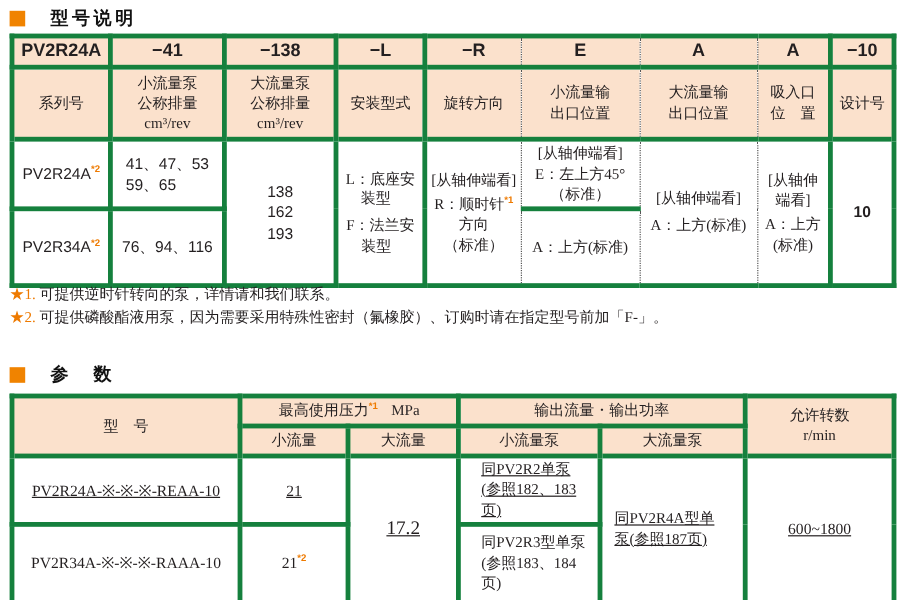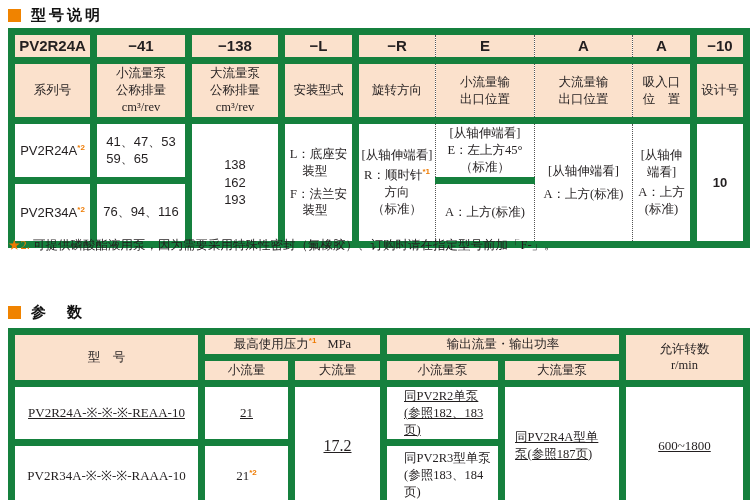--- a/index.html
+++ b/index.html
@@ -1,24 +1,24 @@
 <!DOCTYPE html>
 <html><head>
 <meta charset="utf-8">
 <style>
   html,body{margin:0;padding:0;background:#ffffff;}
   .page{position:relative;width:751px;height:500px;background:#ffffff;color:#231f20;
         font-family:"Liberation Serif",serif;overflow:hidden;}
-  .sec-title{position:absolute;left:8px;display:flex;align-items:center;gap:10px;
+  .sec-title{position:absolute;left:8px;display:flex;align-items:center;gap:21px;
         font-family:"Liberation Sans",sans-serif;font-weight:bold;font-size:15px;
         color:#111;letter-spacing:3px;}
   .sq{width:13px;height:13px;background:#f08300;flex:0 0 auto;}
   table{position:absolute;left:8px;border-collapse:collapse;table-layout:fixed;
         width:735px;border:2px solid #1d1d1d;}
-  td{border:7px solid #15803d;text-align:center;vertical-align:middle;
+  td{border:4px solid #15803d;text-align:center;vertical-align:middle;
      padding:1px 2px;font-size:12.5px;line-height:1.35;overflow:hidden;}
   .hdr td{background:#fbe1cc;}
   .codes td{font-family:"Liberation Sans",sans-serif;font-weight:bold;font-size:15px;}
   .ml{white-space:pre-line;}
   .ib{display:inline-block;text-align:left;white-space:pre-line;}
   .bb2{border-bottom:2px solid #1d1d1d !important;}
   .dl{border-left:1px dotted #555 !important;}
   .dr{border-right:1px dotted #555 !important;}
   .sans{font-family:"Liberation Sans",sans-serif;}
   .num{font-family:"Liberation Sans",sans-serif;font-size:13px;}
@@ -131,20 +131,24 @@
       <td>
         <span class="ib num">76、94、116</span>
       </td>
       <td class="dl dr">A：上方(标准)</td>
     </tr>
   </tbody>
     </table>
 
   <div class="footnotes">
     <div class="fn">
+      <span class="fnstar">★1.</span>
+      <span>可提供逆时针转向的泵，详情请和我们联系。</span>
+    </div>
+    <div class="fn">
       <span class="fnstar">★2.</span>
       <span>可提供磷酸酯液用泵，因为需要采用特殊性密封（氟橡胶）、订购时请在指定型号前加「F-」。</span>
     </div>
   </div>
 
   <div class="sec-title" style="top:303px;">
     <span class="sq"></span>
     <span>参　数</span>
   </div>
 

